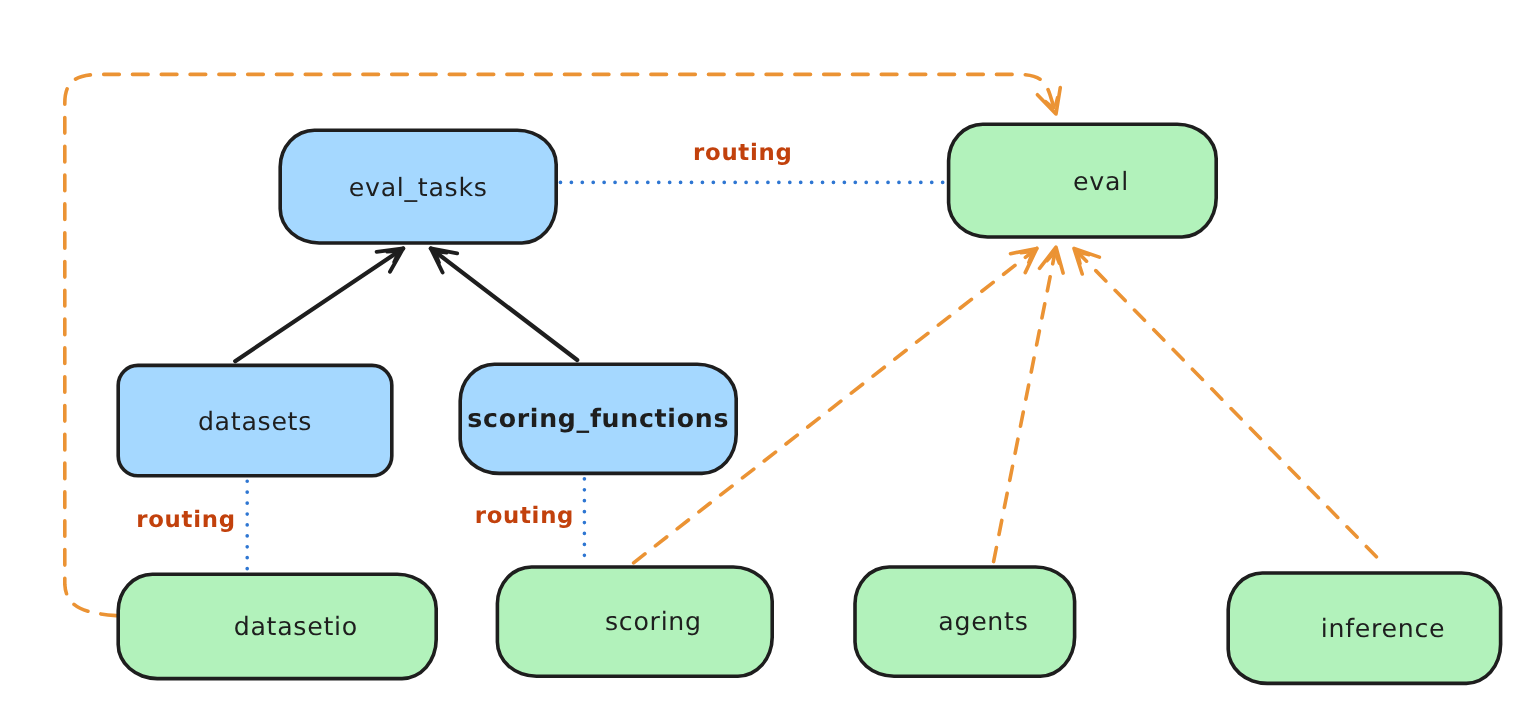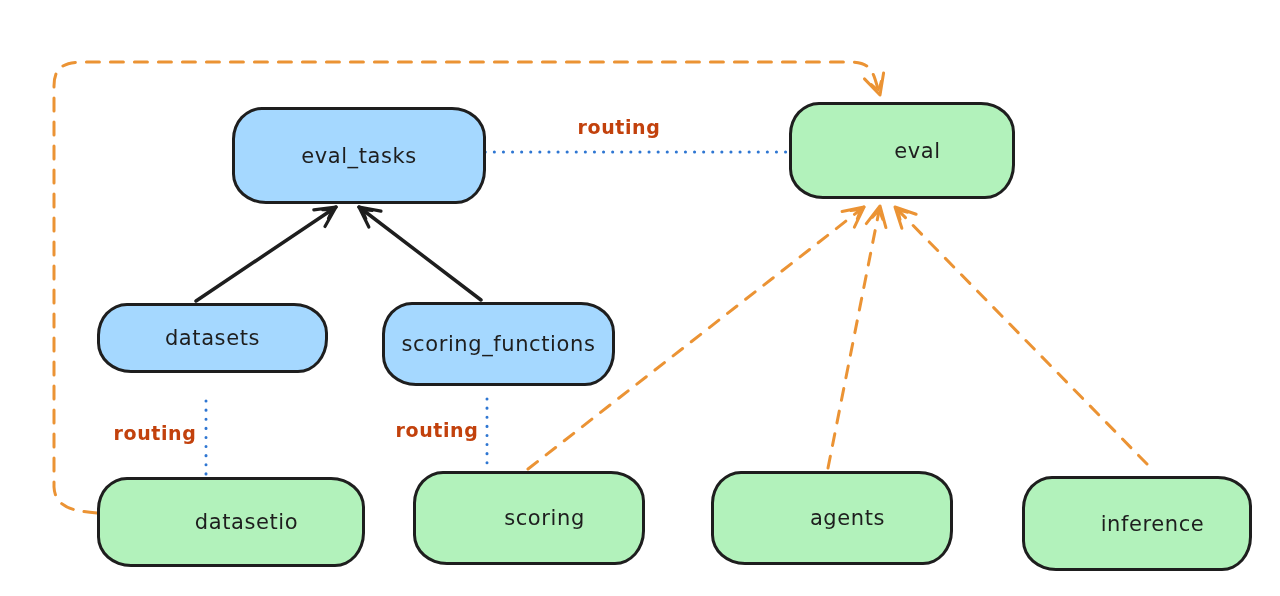--- a/index.html
+++ b/index.html
@@ -26,27 +26,27 @@
     border: 3px solid #1e1e1e;
     border-radius: 30px 34px 30px 34px / 32px 30px 34px 30px;
     font-size: 21px;
     letter-spacing: 0.6px;
     color: #1e1e1e;
     box-sizing: border-box;
   }
   .node.blue  { background: #a5d8ff; }
   .node.green { background: #b2f2bb; padding-left: 31px; }
 
-  .n-eval-tasks        { left: 232px;  top: 107px; width: 254px; height: 97px; }
+  .n-eval-tasks        { left: 232px;  top: 107px; width: 233px; height: 97px; }
   .n-eval              { left: 789px;  top: 102px; width: 226px; height: 97px; }
-  .n-datasets          { left: 97px;   top: 303px; width: 231px; height: 70px; }
-  .n-scoring-functions { left: 382px;  top: 302px; width: 233px; height: 84px; }
+  .n-datasets          { left: 97px;   top: 303px; width: 231px; height: 95px; border-radius: 18px; }
+  .n-scoring-functions { left: 382px;  top: 302px; width: 233px; height: 94px; font-weight: bold; }
   .n-datasetio         { left: 97px;   top: 477px; width: 268px; height: 90px; }
   .n-scoring           { left: 385px;  top: 471px; width: 232px; height: 94px; margin-left: 28px; }
-  .n-agents            { left: 711px;  top: 471px; width: 242px; height: 94px; }
+  .n-agents            { left: 711px;  top: 471px; width: 186px; height: 94px; }
   .n-inference         { left: 1022px; top: 476px; width: 230px; height: 95px; }
 
   .edge-label {
     position: absolute;
     z-index: 3;
     color: #c2410c;
     font-size: 19px;
     font-weight: bold;
     letter-spacing: 0.6px;
     text-align: center;

